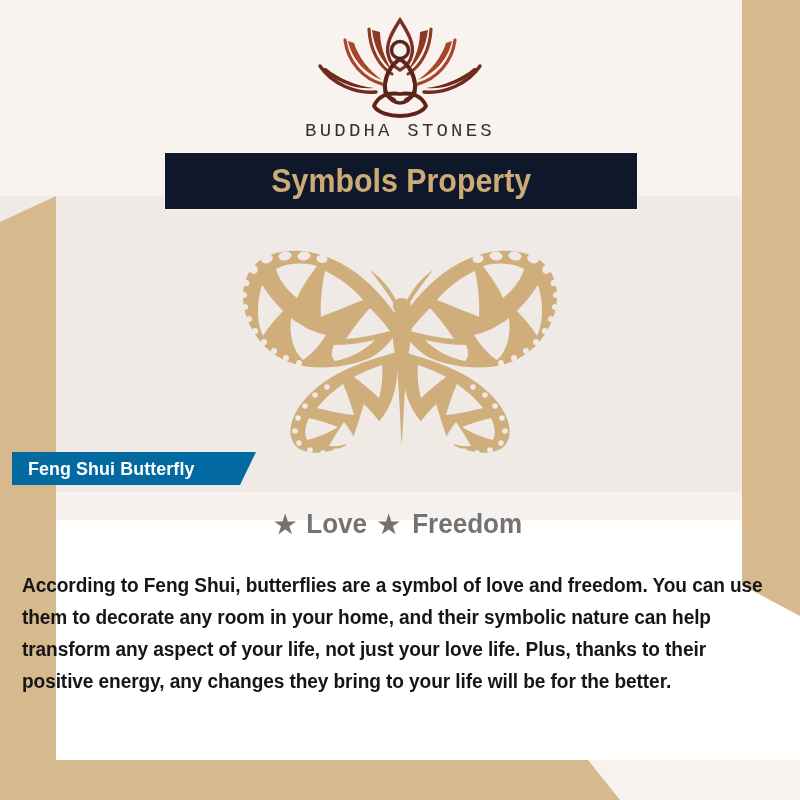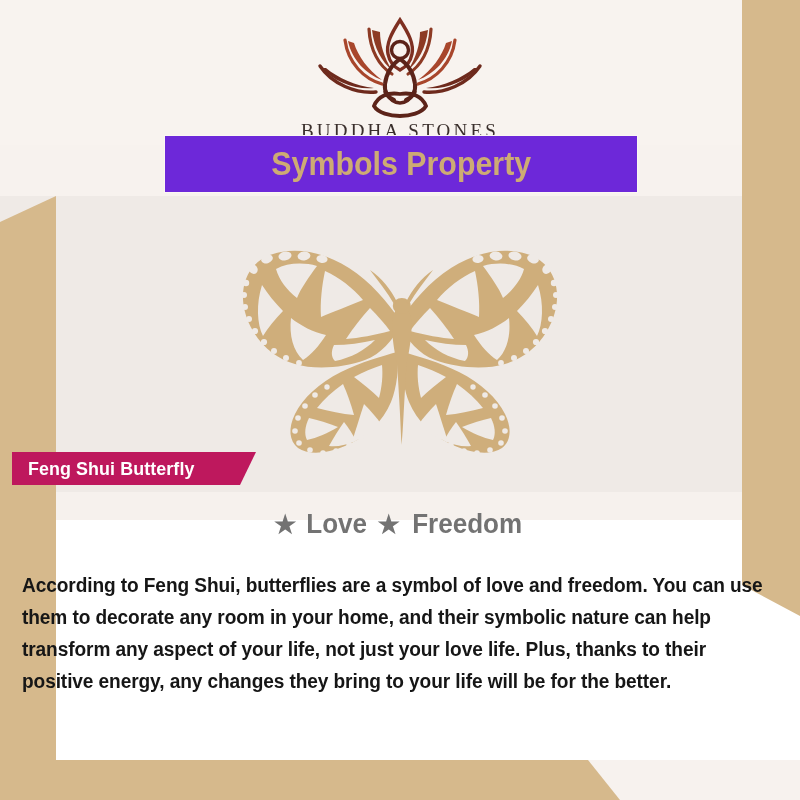--- a/index.html
+++ b/index.html
@@ -96,33 +96,33 @@
     width: 800px;
     text-align: center;
   }
   .logo-mark {
     display: block;
     margin: 0 auto;
   }
   .logo-wordmark {
     display: block;
     margin-top: 2px;
-    font-family: Liberation Serif, serif;
+    font-family: Liberation Mono, monospace;
     font-size: 19px;
     letter-spacing: 3.2px;
     color: #3a2f2c;
     font-weight: 400;
   }
 
   
   .title-band {
     position: absolute;
-    left: 165px; top: 136px;
+    left: 165px; top: 153px;
     width: 472px; height: 56px;
-    background: #6d28d9;
+    background: #0f172a;
     box-shadow: 0 0 0 1px #fbf7f3;
     display: flex;
     align-items: center;
     justify-content: center;
   }
   .title-text {
     font-size: 33px;
     font-weight: bold;
     color: #cdab74;
     letter-spacing: 0px;
@@ -136,21 +136,21 @@
     left: 215px; top: 232px;
     width: 370px; height: 225px;
   }
   .butterfly-wrap svg { display: block; width: 100%; height: 100%; }
 
   
   .fs-banner {
     position: absolute;
     left: 12px; top: 452px;
     width: 244px; height: 33px;
-    background: #be185d;
+    background: #0369a1;
     clip-path: polygon(0 0, 244px 0, 228px 33px, 0 33px);
     display: flex;
     align-items: center;
   }
   .fs-banner-text {
     margin-left: 16px;
     font-size: 19px;
     font-weight: bold;
     color: #ffffff;
     letter-spacing: 0.1px;

